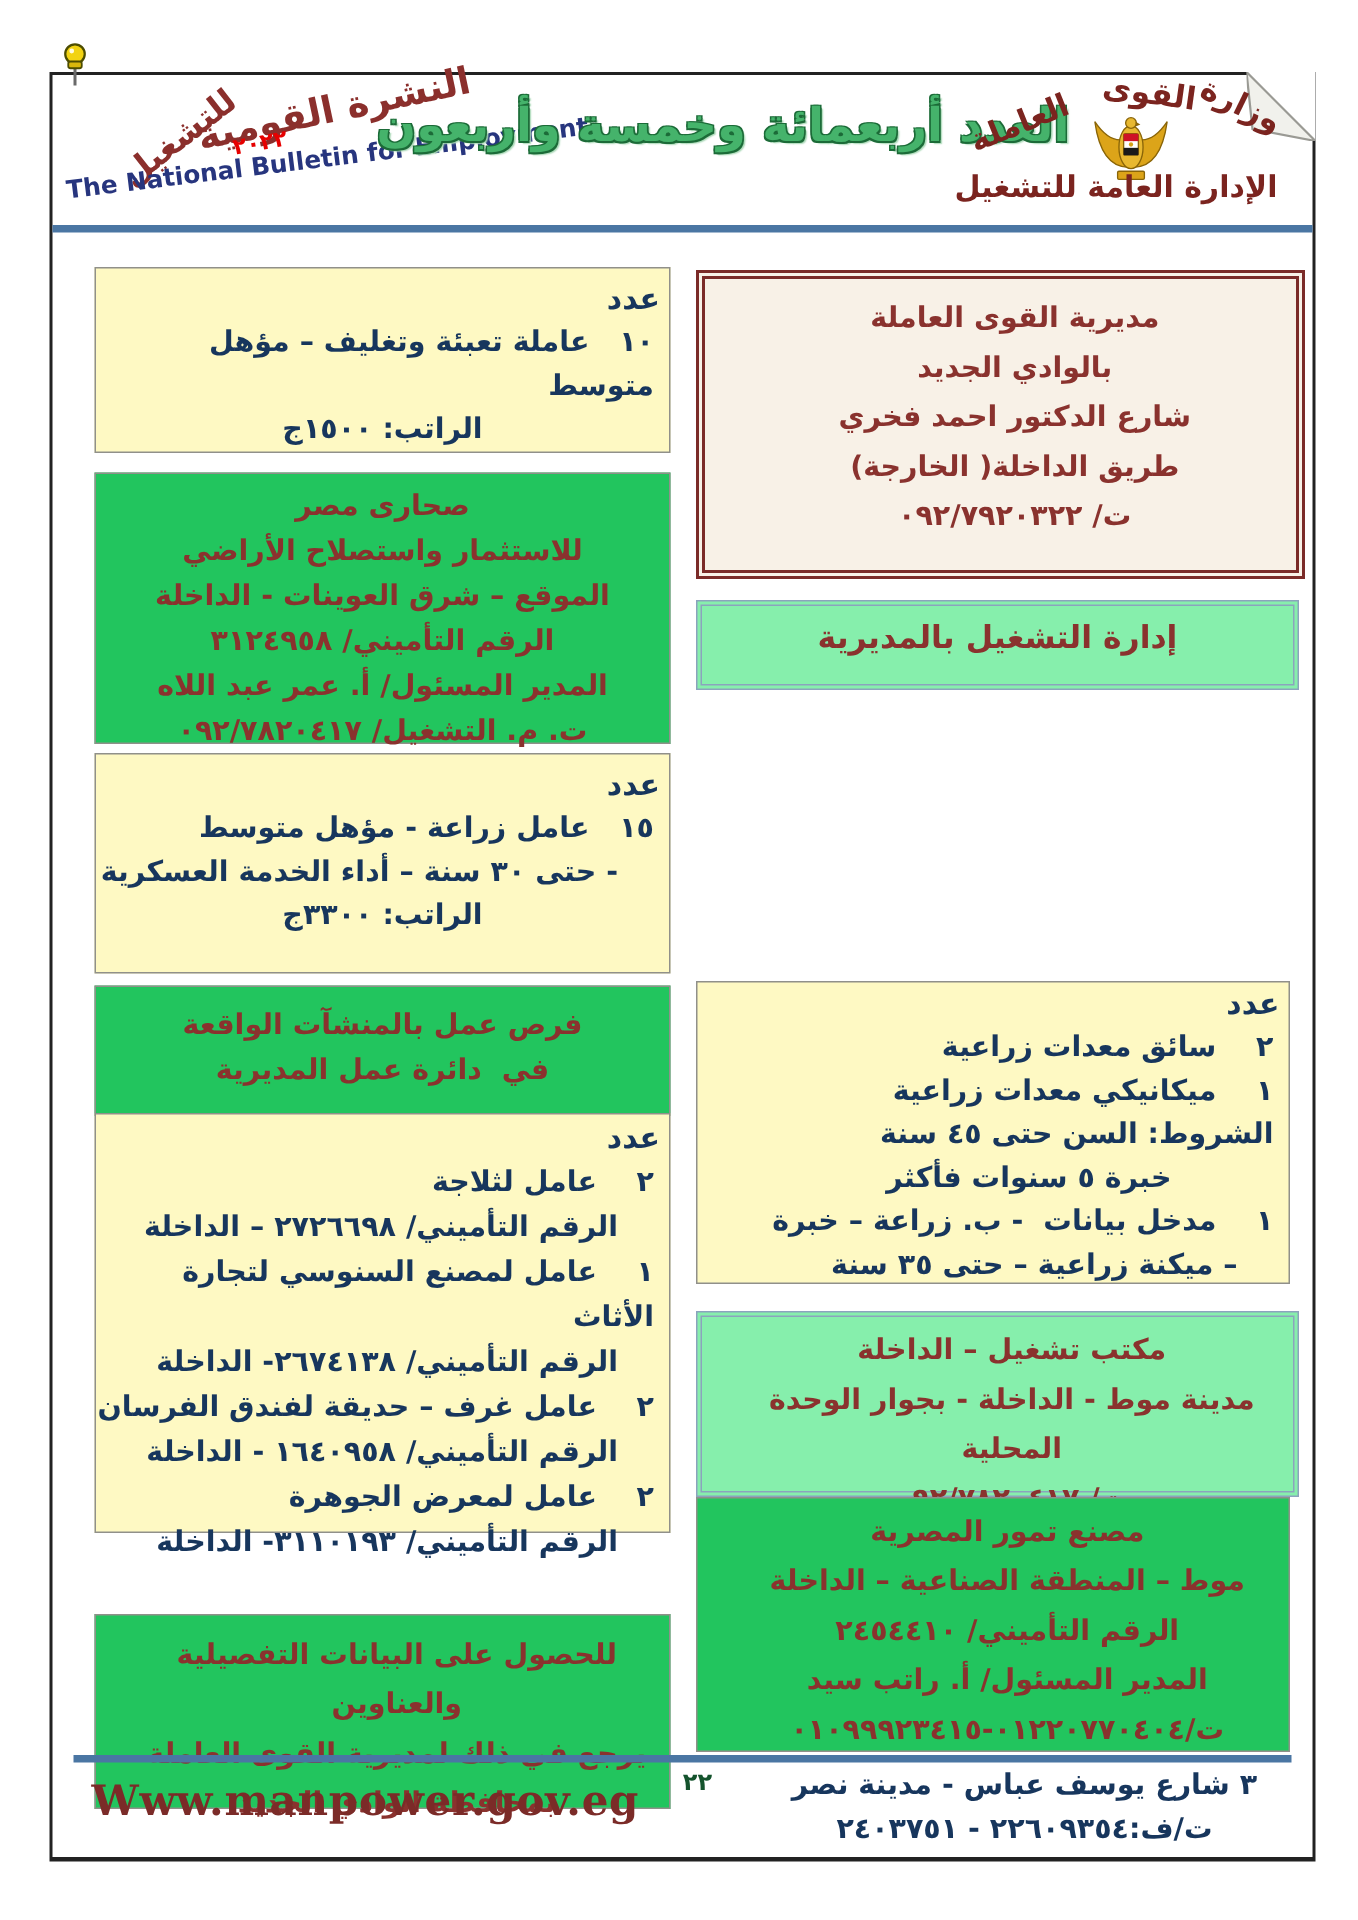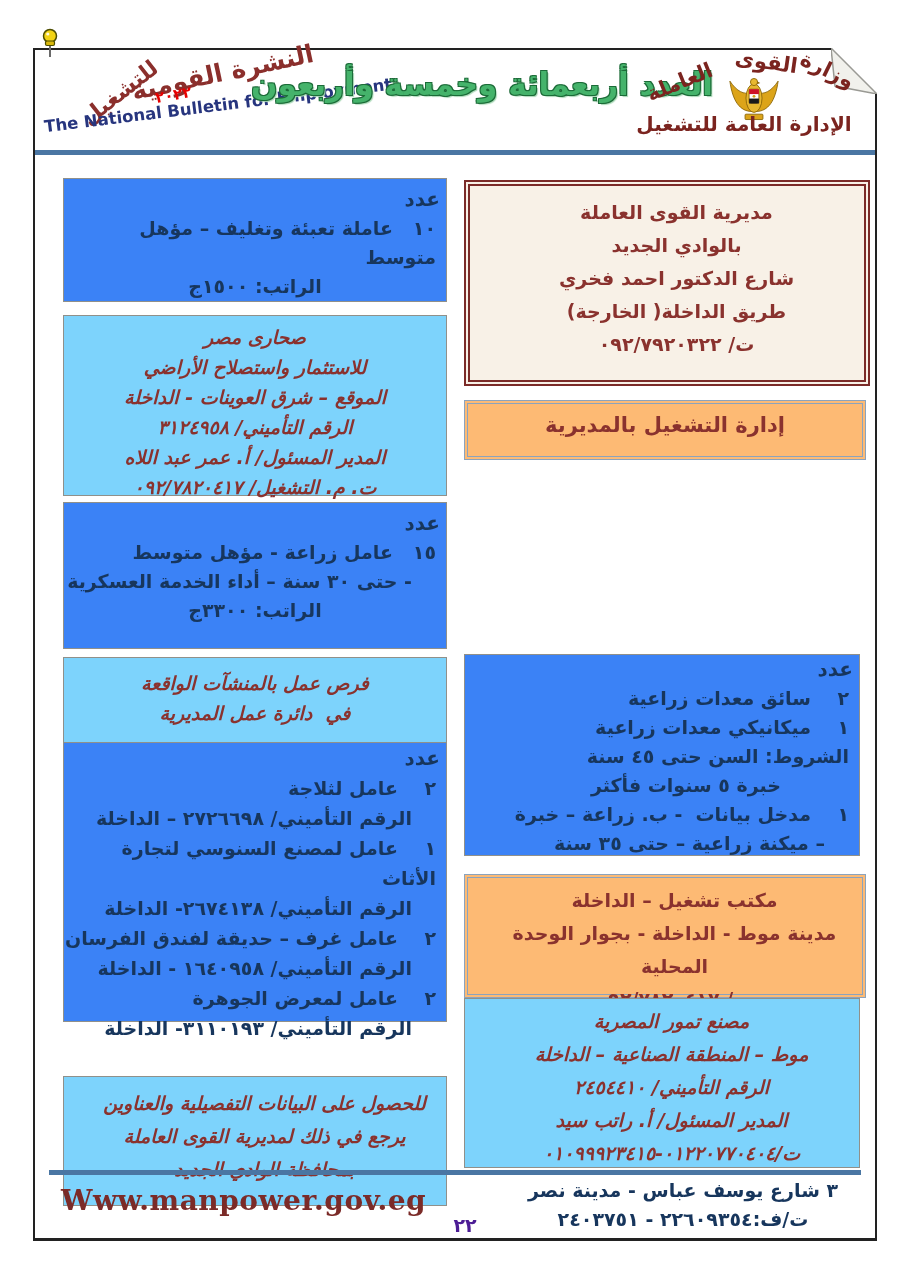--- a/index.html
+++ b/index.html
@@ -26,39 +26,39 @@
   .min-w{position:absolute;color:#7b241f;font-weight:bold;font-size:21px;white-space:nowrap;}
   .min-w1{left:764px;top:8px;transform:rotate(26deg);}
   .min-w2{left:700px;top:0px;transform:rotate(8deg);}
   .min-w3{left:610px;top:20px;transform:rotate(-22deg);}
   .min-admin{position:absolute;left:586px;top:62px;width:246px;text-align:center;color:#7b241f;
              font-weight:bold;font-size:20px;white-space:nowrap;}
   .eagle{position:absolute;left:692px;top:24px;}
   .pushpin{position:absolute;left:2px;top:-22px;}
   .curl{position:absolute;right:-2px;top:-2px;}
   
-  .box{position:absolute;background:#3b82f6;border:1px solid #90908a;color:#17365d;
+  .box{position:absolute;background:#fef9c3;border:1px solid #90908a;color:#17365d;
        font-weight:bold;font-size:19px;}
-  .box.tan{background:#7dd3fc;color:#8a322e;font-style:italic;}
+  .box.tan{background:#22c55e;color:#8a322e;}
   .box.creamdbl{background:#f8f1e7;color:#8a322e;border:6px double #7b2b28;}
-  .box.steeldbl{background:#fdba74;color:#8a322e;border:4px double #8ba3bd;}
+  .box.steeldbl{background:#86efac;color:#8a322e;border:4px double #8ba3bd;}
   .ln{line-height:30px;}
   .c{text-align:center;}
   .r{text-align:right;padding-right:10px;}
   .hd{text-align:right;padding-right:6px;font-size:20px;}
   .ind{text-align:right;padding-right:34px;}
   .ind2{text-align:right;padding-right:78px;}
   .lh29 .ln{line-height:29px;}
   .lh33 .ln{line-height:33px;padding-left:19px;}
   .pt6{padding-top:6px;}.pt10{padding-top:10px;}
   
   .site{position:absolute;left:26px;top:1134px;color:#7b2b28;font-weight:bold;font-size:28px;
         font-family:"DejaVu Serif",serif;letter-spacing:.5px;}
-  .pageno{position:absolute;left:398px;top:1128px;width:64px;text-align:center;color:#4c1d95;
-          font-weight:bold;font-size:19px;letter-spacing:4px;margin-top:36px;}
+  .pageno{position:absolute;left:398px;top:1128px;width:64px;text-align:center;color:#14532d;
+          font-weight:bold;font-size:16px;letter-spacing:4px;}
   .addr{position:absolute;left:470px;top:1126px;width:356px;text-align:center;color:#17365d;
         font-weight:bold;font-size:19px;line-height:29px;}
 </style>
 </head>
 <body>
 
 <div class="page">
 
   <svg class="pushpin" width="26" height="30" viewBox="0 0 26 30">
     <line x1="13" y1="17" x2="13" y2="29" stroke="#6a6a6a" stroke-width="2"></line>

